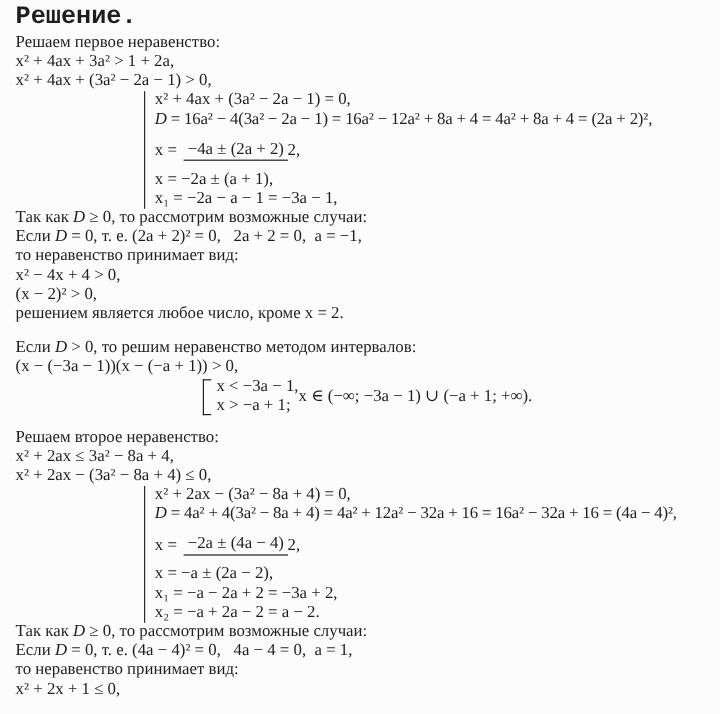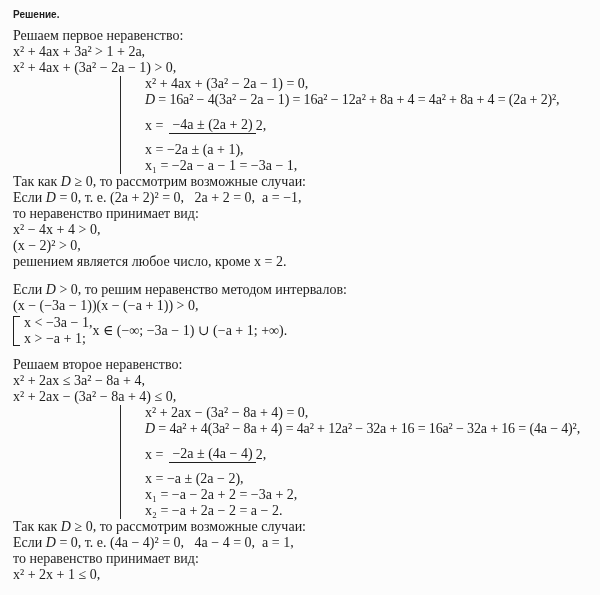--- a/index.html
+++ b/index.html
@@ -5,45 +5,45 @@
   html, body { margin: 0; padding: 0; }
   body {
     width: 600px; height: 595px;
     background: #fcfcfc;
     overflow: hidden;
     font-family: "Liberation Serif", "DejaVu Serif", serif;
     color: #1e1e1e;
   }
   .page { padding: 6px 0 0 13px; width: 587px; }
   .title {
-    font-family: Liberation Sans, sans-serif;
+    font-family: Liberation Mono, monospace;
     font-weight: bold;
-    font-size: 10px; line-height: 18px;
+    font-size: 21px; line-height: 18px;
     margin: 0 0 4px 0;
   }
   .ln {
     margin: 0; font-size: 14px; line-height: 16px;
     white-space: pre;
   }
   .dv { font-style: italic; }
   .tight { letter-spacing: -0.15px; }
   .aside {
     margin-left: 107px;
     border-left: 1.3px solid #2a2a2a;
-    padding-left: 24px;
+    padding-left: 8px;
   }
   .fracline {
     display: flex; align-items: center;
     font-size: 14px; line-height: 15px;
     height: 34px; white-space: pre;
   }
   .frac { display: inline-flex; align-items: center; margin-left: 6px; }
   .num { border-bottom: 1.3px solid #1e1e1e; padding: 0 3px 1px 3px; }
   .den { padding-top: 1px; }
-  .system { display: flex; align-items: center; margin-top: 1px; }
+  .system { display: flex; align-items: center; margin-top: 1px; justify-content: center; }
   .bracket {
     align-self: stretch; width: 6px; margin: 1px 4px 1px 0;
     border-left: 1.6px solid #1e1e1e;
     border-top: 1.6px solid #1e1e1e;
     border-bottom: 1.6px solid #1e1e1e;
   }
   .solution { }
   .sp12 { height: 12px; }
   .sp10 { height: 10px; }
 </style>

